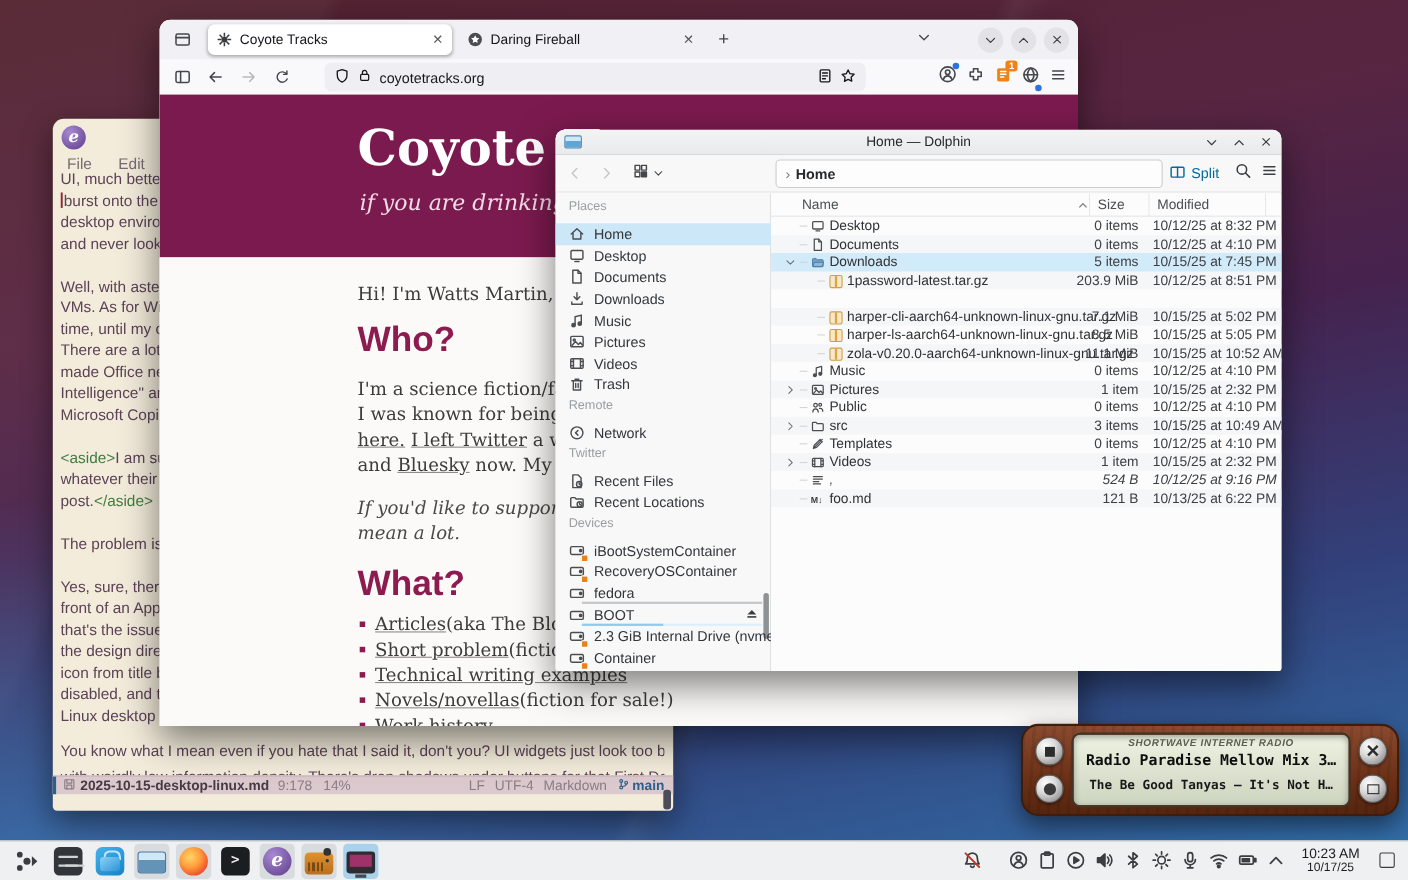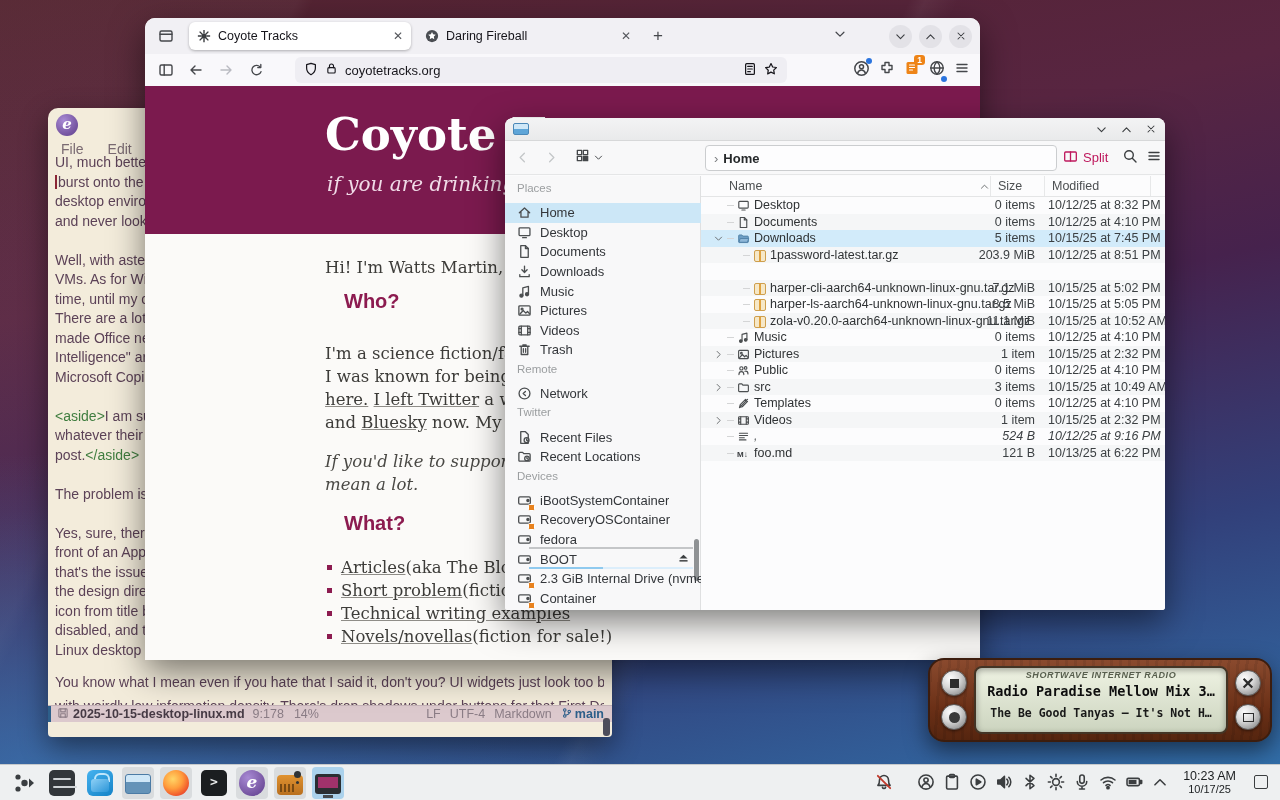--- a/index.html
+++ b/index.html
@@ -75,21 +75,21 @@
     font-size:8.5px; font-weight:bold; padding:0 3px; border-radius:3px; line-height:10px; }
   .ff-banner { height:148px; background:#7b1a4e; position:relative; }
   .ff-title { position:absolute; left:180px; top:22px; font-family:"DejaVu Serif",serif;
     font-weight:bold; font-size:45px; color:#fff; white-space:nowrap; }
   .ff-sub { position:absolute; left:182px; top:86px; font-family:"DejaVu Serif",serif;
     font-style:italic; font-size:20px; color:#f0dbe7; white-space:nowrap; }
   .ff-content { position:relative; height:426px; background:#fbfaf8; color:#3d3c39;
     font-family:"DejaVu Serif",serif; font-size:16.5px; }
   .ff-intro { position:absolute; left:180px; top:24px; white-space:nowrap; }
   .ff-h2 { position:absolute; left:180px; font-family:"Liberation Sans",sans-serif;
-    font-weight:bold; font-size:20px; color:#8c1b50;margin-left:19px; }
+    font-weight:bold; font-size:32px; color:#8c1b50; }
   #ff-who-lines { position:absolute; left:180px; top:108px; line-height:23px; white-space:nowrap; }
   .lnk { text-decoration:underline; text-decoration-color:#8f8d88; }
   #ff-support { position:absolute; left:180px; top:216px; line-height:23px;
     font-style:italic; color:#4a4945; white-space:nowrap; }
   #ff-list { position:absolute; left:182px; top:322px; }
   .ff-li { height:23px; display:flex; align-items:center; white-space:nowrap; }
   .ff-bullet { width:5px; height:5px; background:#8c1b50; margin-right:9px; flex:none; }
 
   
   #dolphin { left:505px; top:118px; width:660px; height:492px; background:#fbfbfc;
@@ -104,21 +104,21 @@
   .do-toolbar { height:34px; background:#f8f8f9; border-bottom:1px solid #e5e6e7;
     display:flex; align-items:center; padding:0 10px; position:relative; }
   .do-nav { display:flex; gap:14px; color:#c3c6c8; }
   .do-view { margin-left:16px; display:flex; align-items:center; gap:3px; color:#44474a; }
   .do-crumb { position:absolute; left:200px; top:4px; width:352px; height:26px; background:#fdfdfe;
     border:1px solid #cbcdcf; border-radius:4px; display:flex; align-items:center; padding:0 8px;
     gap:5px; font-size:13px; color:#26292b; }
   .do-crumb b { font-weight:bold; }
   .do-crumb .chev { color:#7b7e80; }
   .do-split { position:absolute; left:558px; display:flex; align-items:center; gap:5px;
-    font-size:13px; color:#be185d; }
+    font-size:13px; color:#0369a1; }
   .do-search { position:absolute; left:617px; color:#3b3e40; }
   .do-menu { position:absolute; left:641px; color:#3b3e40; }
   .do-body { position:absolute; top:58px; left:0; right:0; bottom:0; }
   .do-sidebar { position:absolute; left:0; top:0; bottom:0; width:196px; background:#f8f8f9;
     border-right:1px solid #dfe0e1; }
   .do-sec { position:absolute; left:12px; font-size:11.5px; color:#9b9ea0; }
   .do-place { position:absolute; left:0; width:196px; height:19.6px; display:flex;
     align-items:center; padding-left:12px; gap:8px; font-size:13px; color:#33363a; }
   .do-place.sel { background:#cce7f7; }
   .do-place .pic { width:15px; color:#4b4e50; flex:none; position:relative; }
@@ -440,27 +440,33 @@
           <div class="ff-li">
             <span class="ff-bullet"></span>
             <span class="lnk">Technical writing examples</span>
             <span></span>
           </div>
           <div class="ff-li">
             <span class="ff-bullet"></span>
             <span class="lnk">Novels/novellas</span>
             <span> (fiction for sale!)</span>
           </div>
+          <div class="ff-li">
+            <span class="ff-bullet"></span>
+            <span class="lnk">Work history</span>
+            <span></span>
+          </div>
         </div>
     </div>
   </div>
 
   <div id="dolphin" class="win">
     <div class="do-titlebar">
       <span class="do-appicon"></span>
+      <span class="do-title">Home — Dolphin</span>
       <span class="do-tbtns">
         <span>
             <span class="g-chevD" style="width: 13px; height: 13px; display: block;">
               <svg width="100%" height="100%" viewBox="0 0 16 16" fill="none" stroke="currentColor" stroke-width="1.4" stroke-linecap="round" stroke-linejoin="round">
                 <path d="M3.5 6 8 10.5 12.5 6"></path>
               </svg>
             </span>
           </span>
         <span>
             <span class="g-chevU" style="width: 13px; height: 13px; display: block;">

